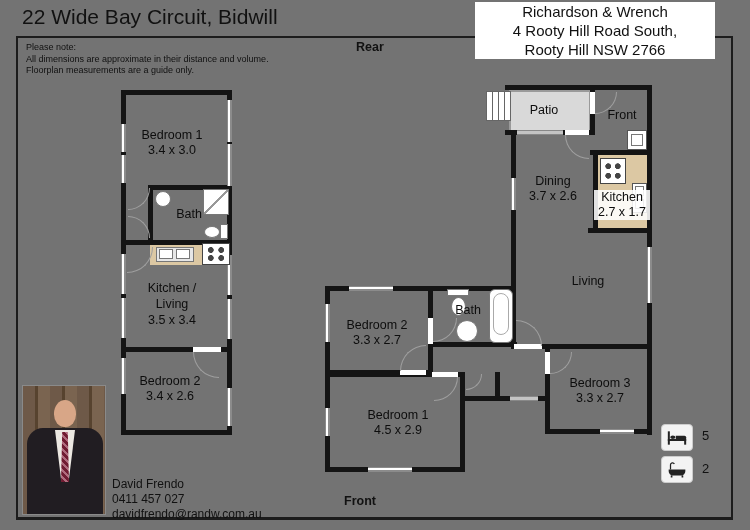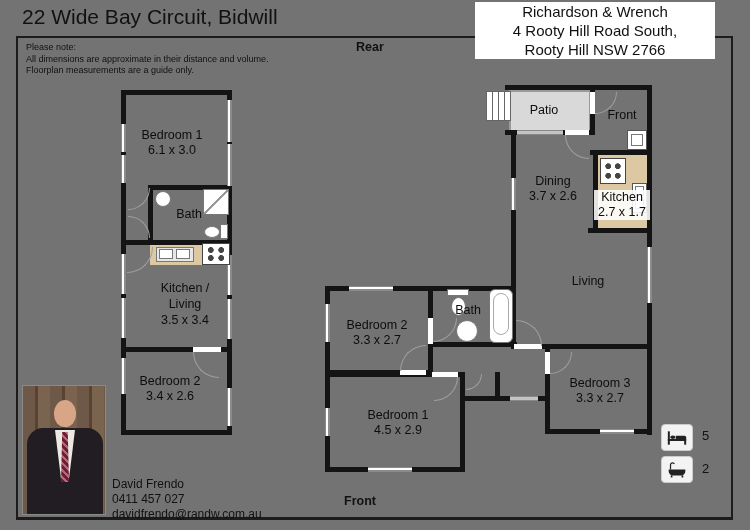--- a/index.html
+++ b/index.html
@@ -114,26 +114,26 @@
   <div class="fix" style="left:204px;top:226px;width:16px;height:12px;border-radius:50%"></div>
 
   <div class="floor" style="left:150px;top:243px;width:82px;height:22px;background:#dcc8a3;z-index:2"></div>
   <div class="fix" style="left:156px;top:247px;width:38px;height:15px;background:#e6e6e6"></div>
   <div class="fix" style="left:159px;top:249px;width:14px;height:10px"></div>
   <div class="fix" style="left:176px;top:249px;width:14px;height:10px"></div>
   <div class="fix stove" style="left:202px;top:243px;width:28px;height:22px"></div>
 
   <div class="lbl" style="left:117px;top:128px;width:110px">
     <div>Bedroom 1</div>
-    <div>6.1 x 3.0</div>
+    <div>3.4 x 3.0</div>
   </div>
   <div class="lbl" style="left:161px;top:207px;width:56px">
     <div>Bath</div>
   </div>
-  <div class="lbl" style="left:130px;top:280px;width:110px;line-height:16px">
+  <div class="lbl" style="left:117px;top:280px;width:110px;line-height:16px">
     <div>Kitchen /</div>
     <div>Living</div>
     <div>3.5 x 3.4</div>
   </div>
   <div class="lbl" style="left:115px;top:374px;width:110px">
     <div>Bedroom 2</div>
     <div>3.4 x 2.6</div>
   </div>
 
   <div id="patio-fill"></div>

